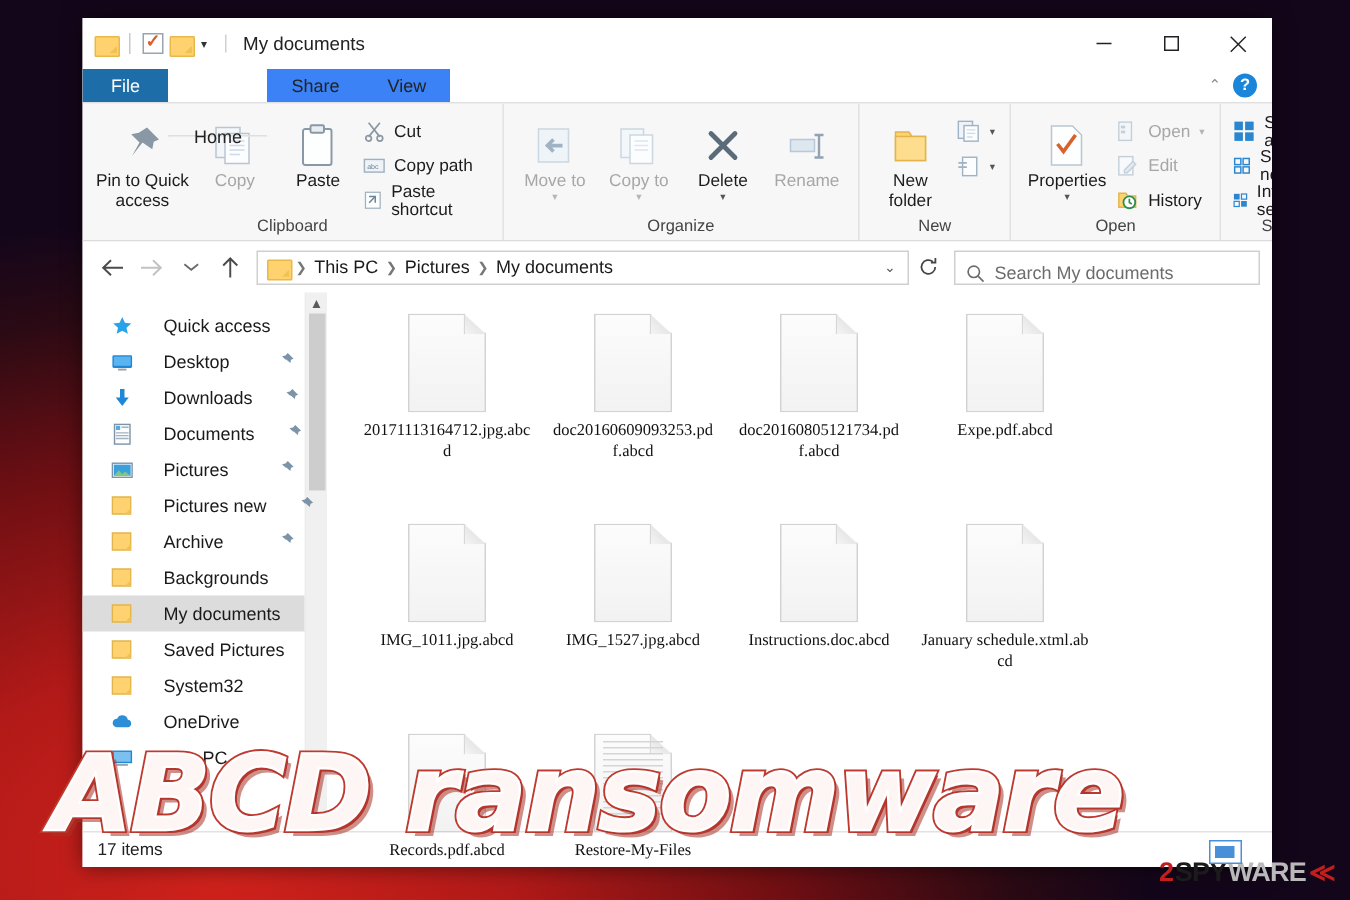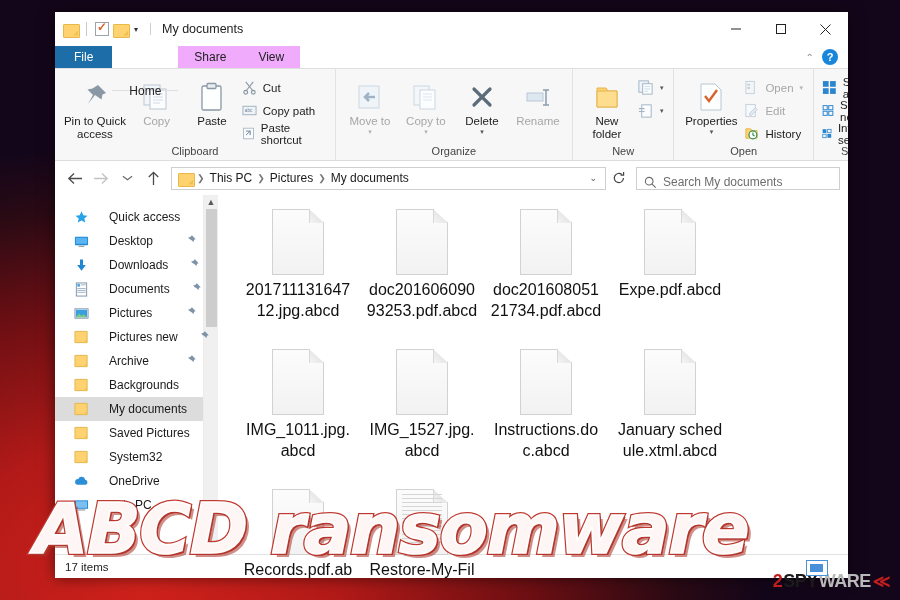--- a/index.html
+++ b/index.html
@@ -75,21 +75,21 @@
   }
   .wcbtn svg { display: block; }
   
   .tabstrip {
     height: 23px; display: flex; align-items: stretch;
     background: #fff; flex: none; position: relative;
     border-bottom: 1px solid #dfdfdf;
   }
   .tab {
     padding: 0 16px; display: flex; align-items: center;
-    font-size: 12px; color: #222; background: #f0abfc;
+    font-size: 12px; color: #222; background: #3b82f6;
   }
   .tab.file {
     background: #1d6ea8; color: #fff; padding: 0 19px;
   }
   .tab.active {
     background: #f7f7f7; border-left: 1px solid #dfdfdf;
     border-right: 1px solid #dfdfdf; border-top: 1px solid #dfdfdf;
     margin-bottom: -1px;
     margin-top: 44px;
   }
@@ -207,22 +207,22 @@
     position: absolute; right: 0; top: 0; width: 15px; height: 14px;
     background: linear-gradient(225deg, #d6d6d6 0%, #e9e9e9 60%, #f5f5f5 100%);
     clip-path: polygon(0 0, 100% 100%, 0 100%);
     border-left: 1px solid #d8d8d8;
   }
   .fileicon .lines { position: absolute; left: 6px; right: 6px; top: 5px; bottom: 6px; }
   .fileicon .lines i {
     display: block; height: 1px; background: #d5d5d5; margin-bottom: 3px;
   }
   .fname {
-    font-size: 16px; color: #111; line-height: 1.3;
-    word-break: break-all; max-width: 114px;
+    font-size: 11px; color: #111; line-height: 1.3;
+    word-break: break-all; max-width: 114px; font-family: Liberation Serif, serif;
   }
   .statusbar {
     height: 24px; border-top: 1px solid #e2e2e2; background: #fff;
     display: flex; align-items: center; padding-left: 10px; flex: none;
     font-size: 11.5px; color: #222;
   }
   
   #watermark {
     position: absolute; left: 34px; top: 488px;
     font-family: "DejaVu Sans", sans-serif;

